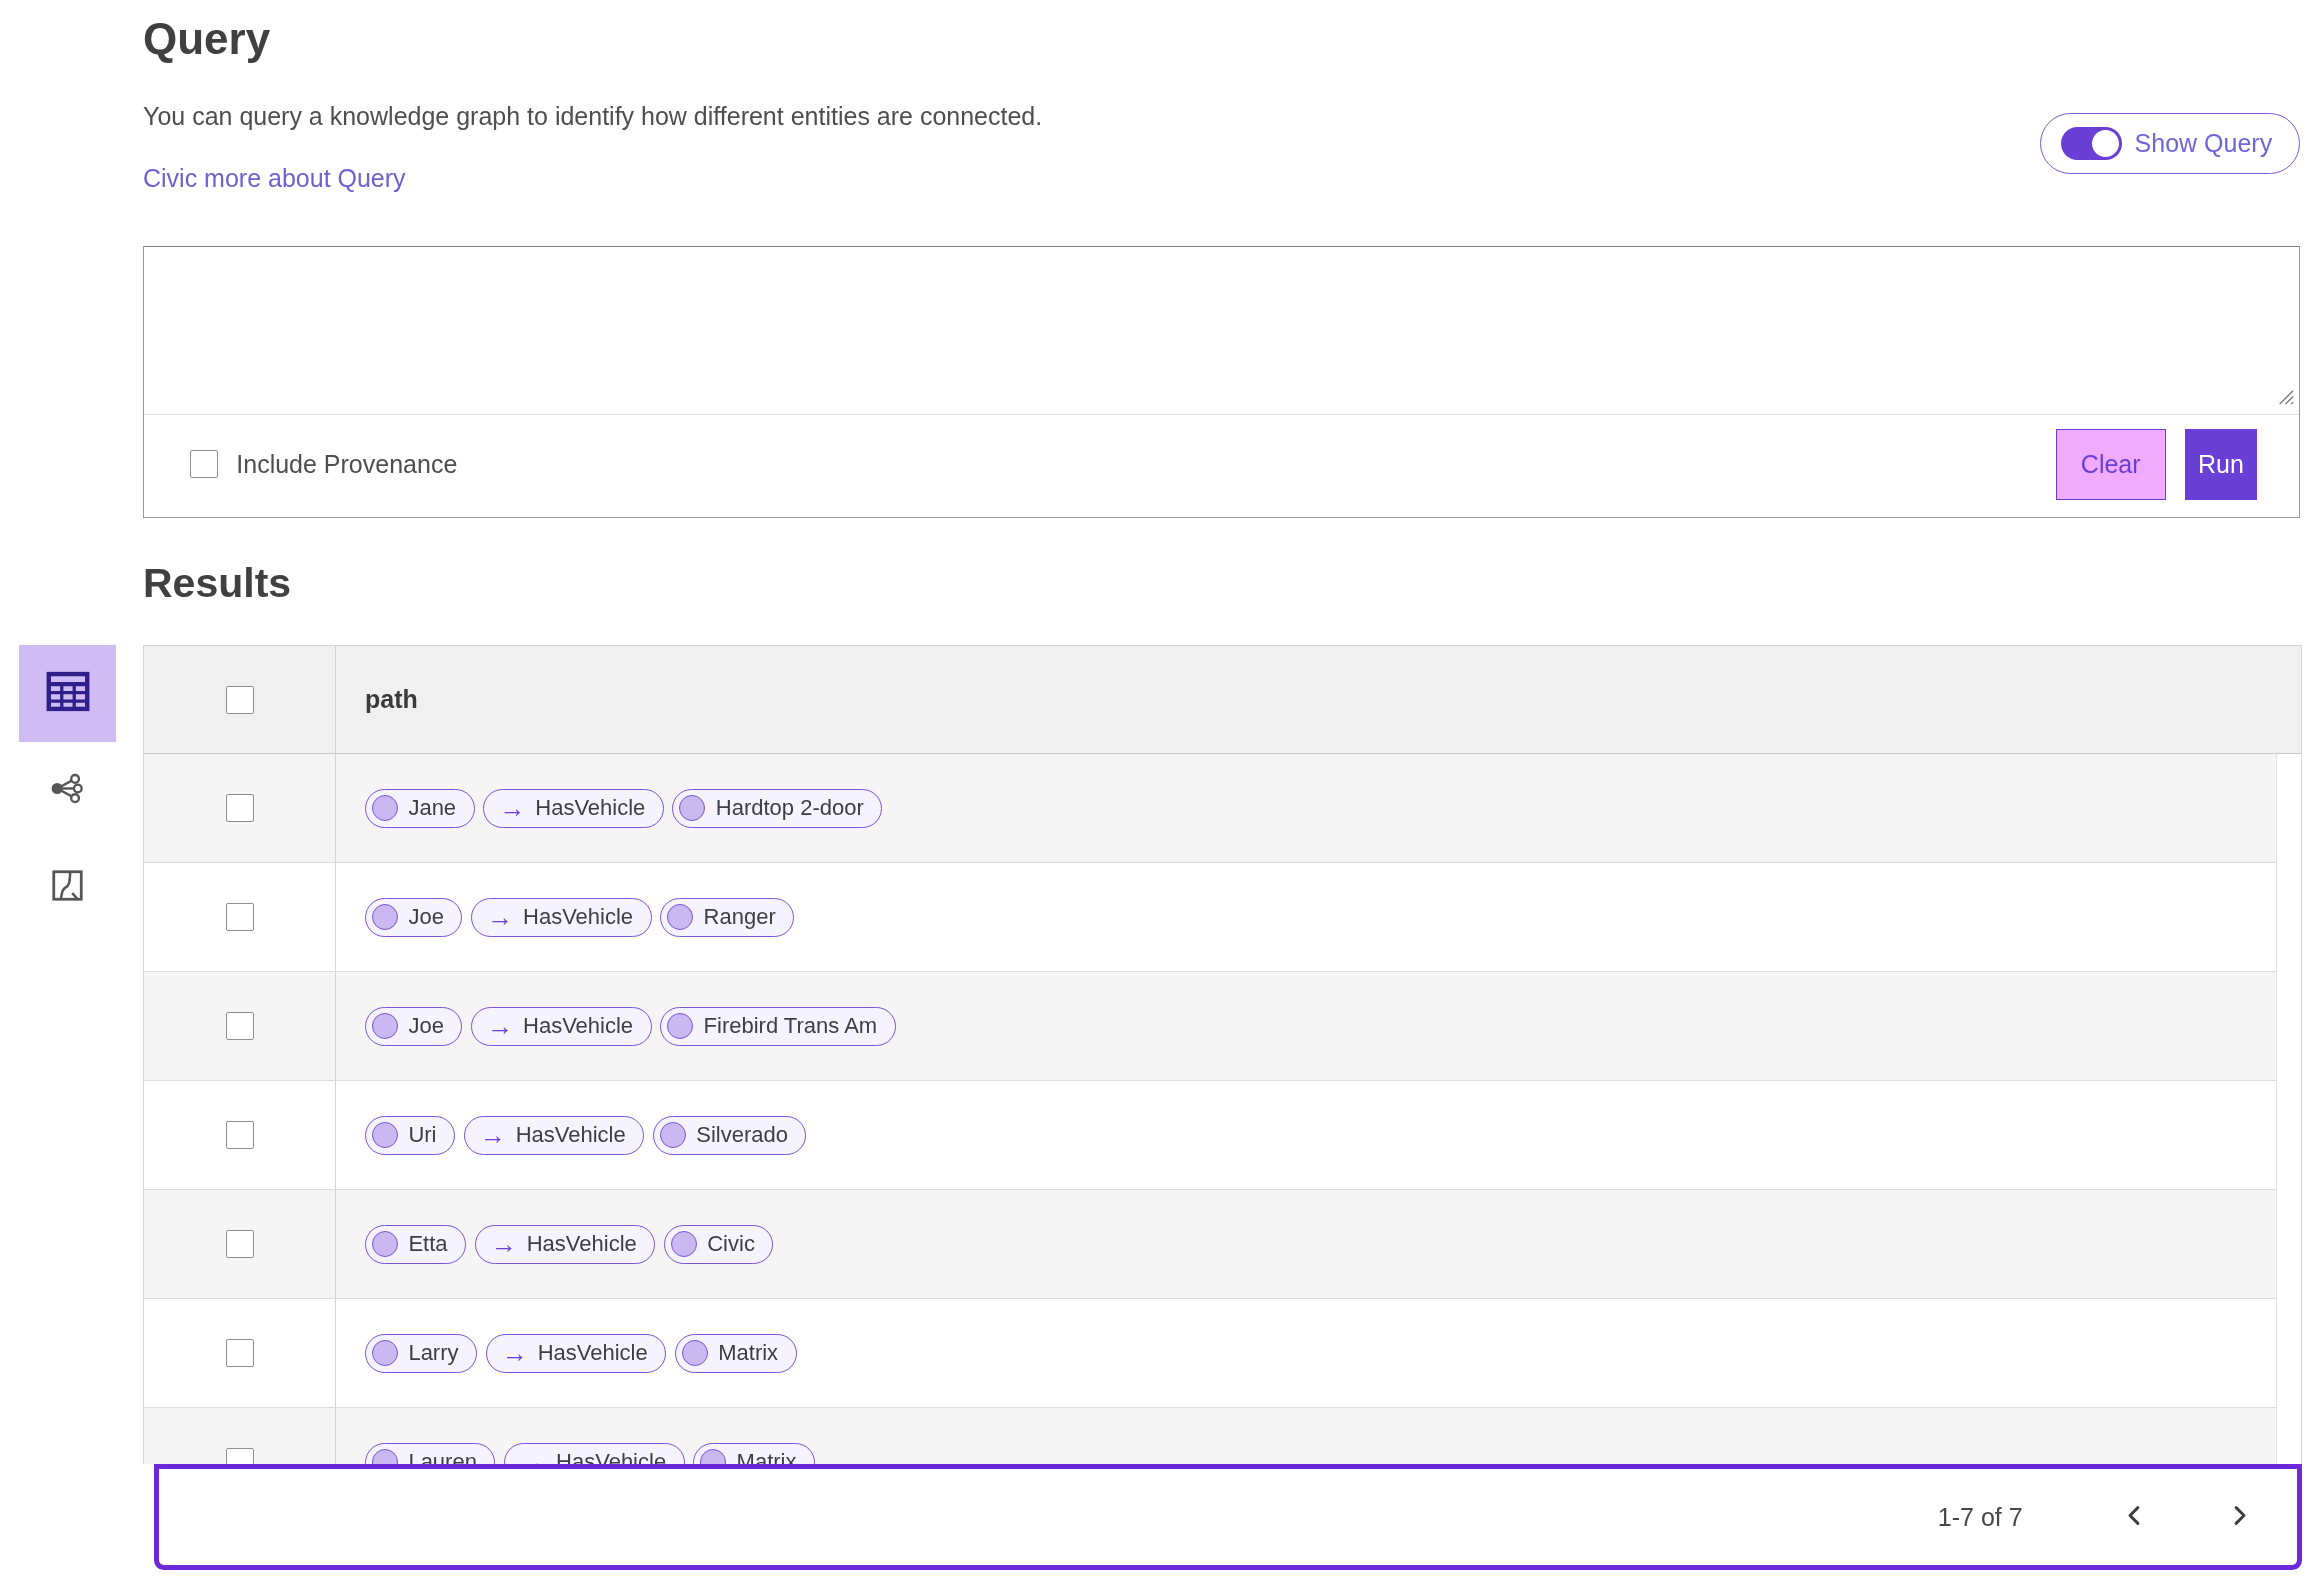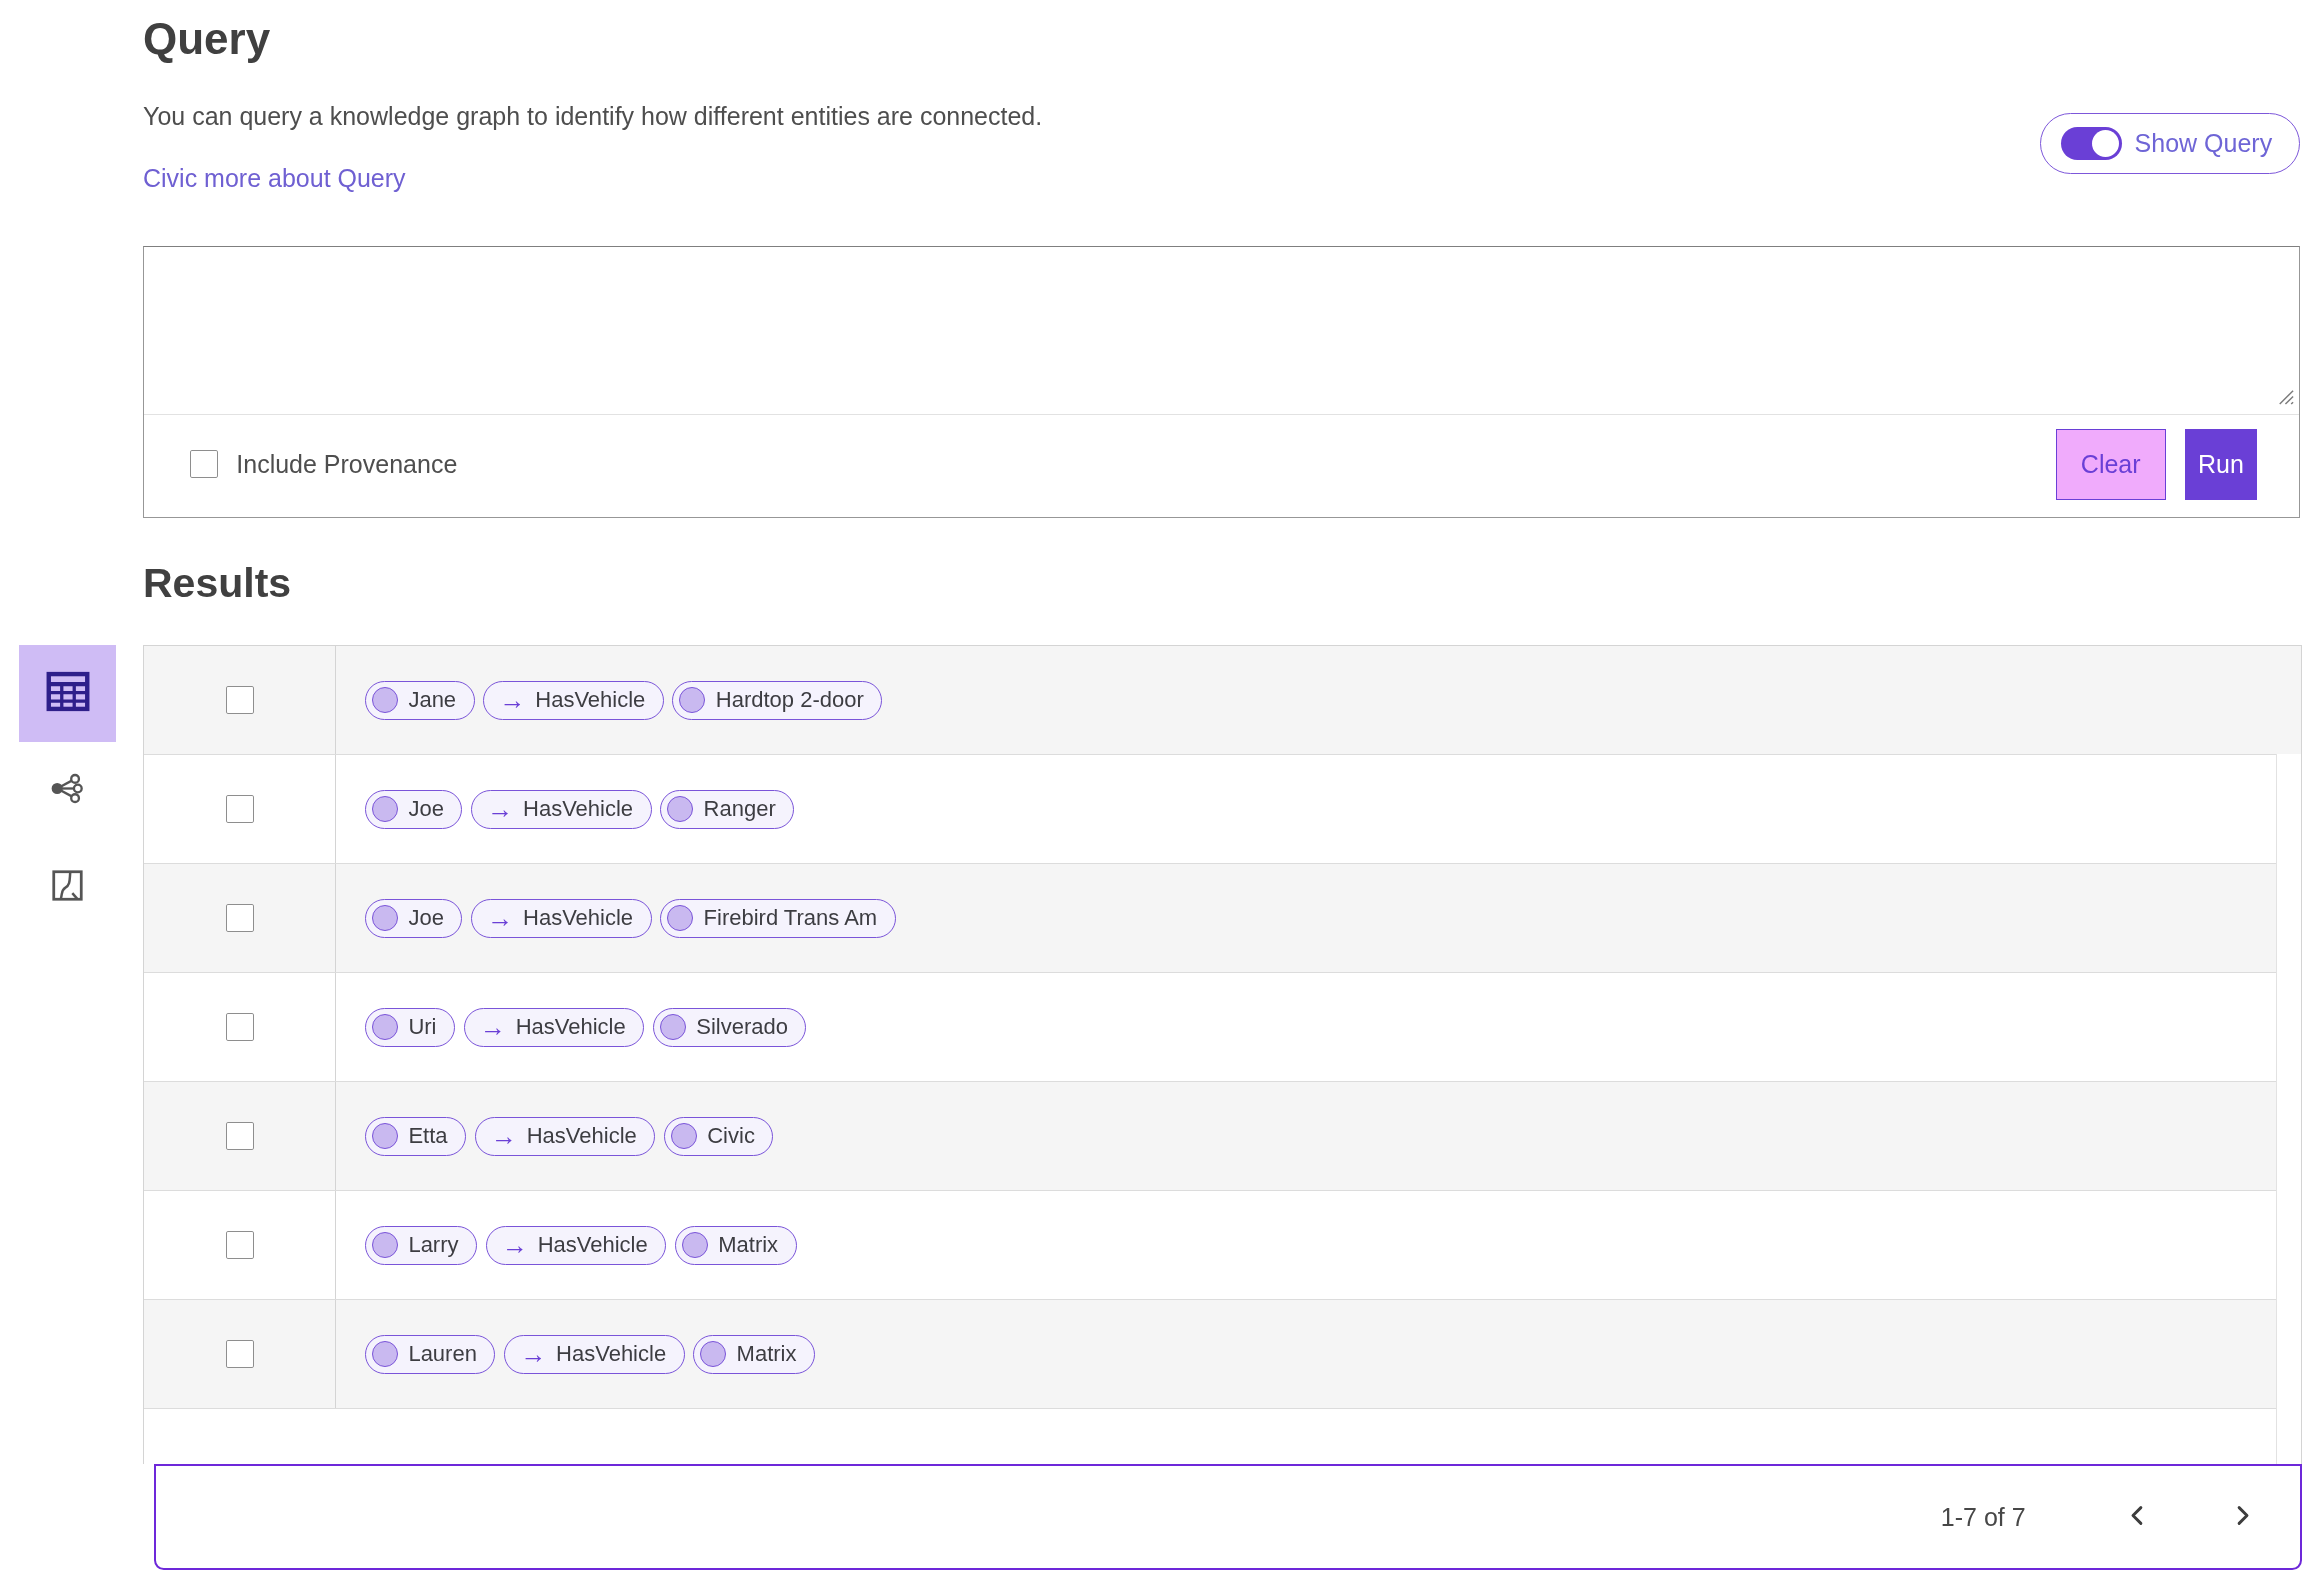--- a/index.html
+++ b/index.html
@@ -71,21 +71,21 @@
     display:inline-flex; align-items:center; margin-right:8.7px; cursor:pointer; flex:none;
   }
   .chip-label { font-size:22px; color:#3d3d42; white-space:nowrap; }
   .chip.entity { padding:0 17.4px 0 5.8px; }
   .node-dot { width:26px; height:26px; border-radius:50%; background:#c9b9f0; border:1.9px solid #7a54d9; margin-right:10.6px; flex:none; }
   .chip.rel { padding:0 17.4px 0 15.4px; }
   .arrow-glyph { color:#6a3fd6; font-size:26px; line-height:1; margin-right:9.7px; }
 
   .pagination-bar {
     position:absolute; left:11px; right:0; bottom:0; height:106px; background:#fff;
-    border:2px solid #6d28d9; border-radius:0 0 9.7px 9.7px;
+    border:5px solid #6d28d9; border-radius:0 0 9.7px 9.7px;
     display:flex; align-items:center; justify-content:flex-end; padding-right:29px;gap:29px;
   }
   .page-range { font-size:25px; color:#474747; margin-right:54px; }
   .page-btn { width:58px; height:58px; background:none; border:none; display:flex; align-items:center; justify-content:center; cursor:pointer; color:#3d3d3d; }
   .page-btn + .page-btn { margin-left:17.4px; }
 </style>
 </head>
 <body>
 
 <h1 class="h-query">Query</h1>
@@ -154,20 +154,28 @@
         <rect x="2" y="2" width="20" height="20" stroke-width="2"></rect>
         <path d="M7 22c1.5-4 0-6.5 3.5-8.5S13.5 8 14 2.5" stroke-width="1.8"></path>
         <path d="M15.5 17.5l3.5 4" stroke-width="1.8"></path>
       </svg>
     </span>
   </div>
 </div>
 
 <div class="results-card">
   <div class="table-clip">
+    <div class="thead">
+      <div class="cell-check">
+        <input type="checkbox" class="cbx" style="">
+      </div>
+      <div class="cell-path">
+        <span class="th-path">path</span>
+      </div>
+    </div>
     <div class="tbody">
         <div class="trow">
           <div class="cell-check">
             <input type="checkbox" class="cbx" style="">
           </div>
           <div class="cell-path">
             <span class="chip entity">
               <span class="node-dot"></span>
               <span class="chip-label">Jane</span>
             </span>

